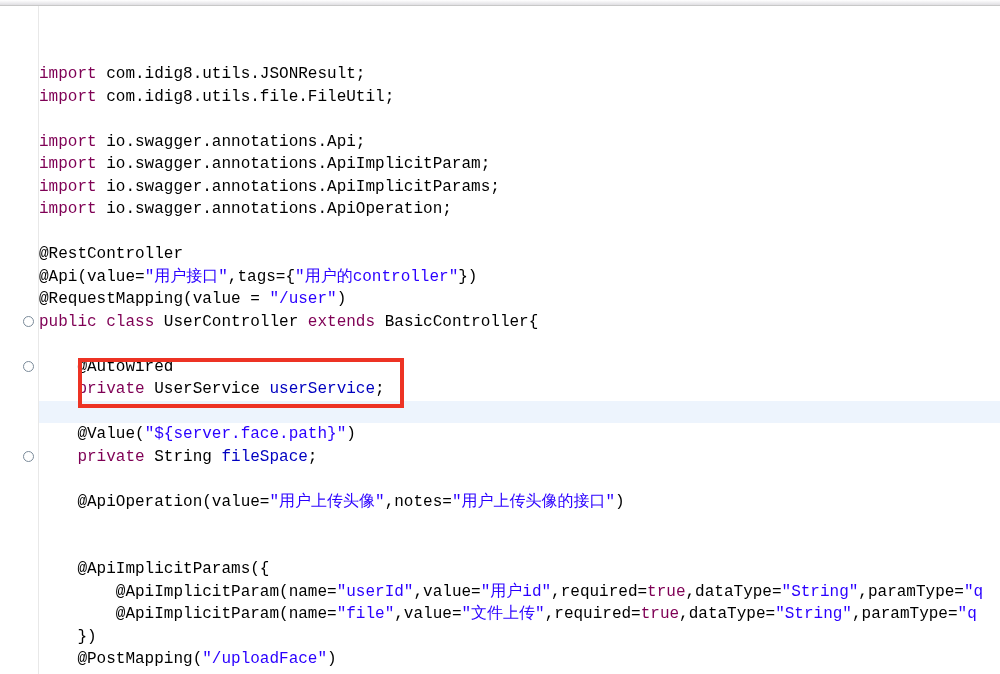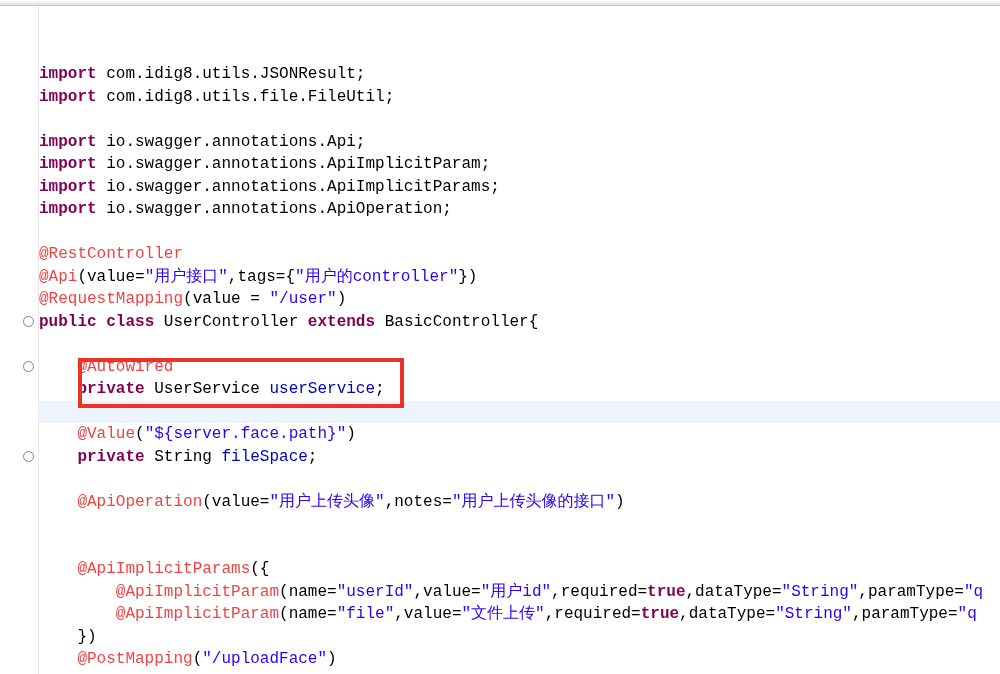--- a/index.html
+++ b/index.html
@@ -7,24 +7,24 @@
 .editor{display:flex;height:669px;}
 .gutter{width:22px;background:#fff;color:#787878;text-align:right;font-size:15px;line-height:22.5px;padding-top:12px;user-select:none;}
 .lineno{height:22.5px;}
 .markers{width:12px;background:#fff;padding-top:12px;}
 .marker{height:22.5px;display:flex;align-items:center;justify-content:center;}
 .circ{width:9px;height:9px;border-radius:50%;background:#fff;border:1px solid #7a8a99;}
 .ruler{width:4px;background:#fff;border-right:1px solid #e8e8e8;}
 .code{flex:1;padding-top:12px;line-height:22.5px;white-space:pre;color:#000;position:relative;}
 .codeline{height:22.5px;position:relative;}
 .hl{background:#edf4fd;}
-.kw{color:#7f0055;font-weight:bold;}
+.kw{color:#7f0055;font-weight:normal;}
 .str{color:#2a00ff;}
 .fld{color:#0000c0;}
-.ann{color:#ef4444;}
+.ann{color:#000000;}
 .redbox{position:absolute;border:4px solid #ed3324;left:39px;top:352px;width:318px;height:42px;pointer-events:none;}
 </style>
 </head>
 <body>
 
 <div class="tabbar"></div>
 <div class="editor">
   <div class="gutter" id="gutter">
       <div class="lineno"></div>
       <div class="lineno"></div>

